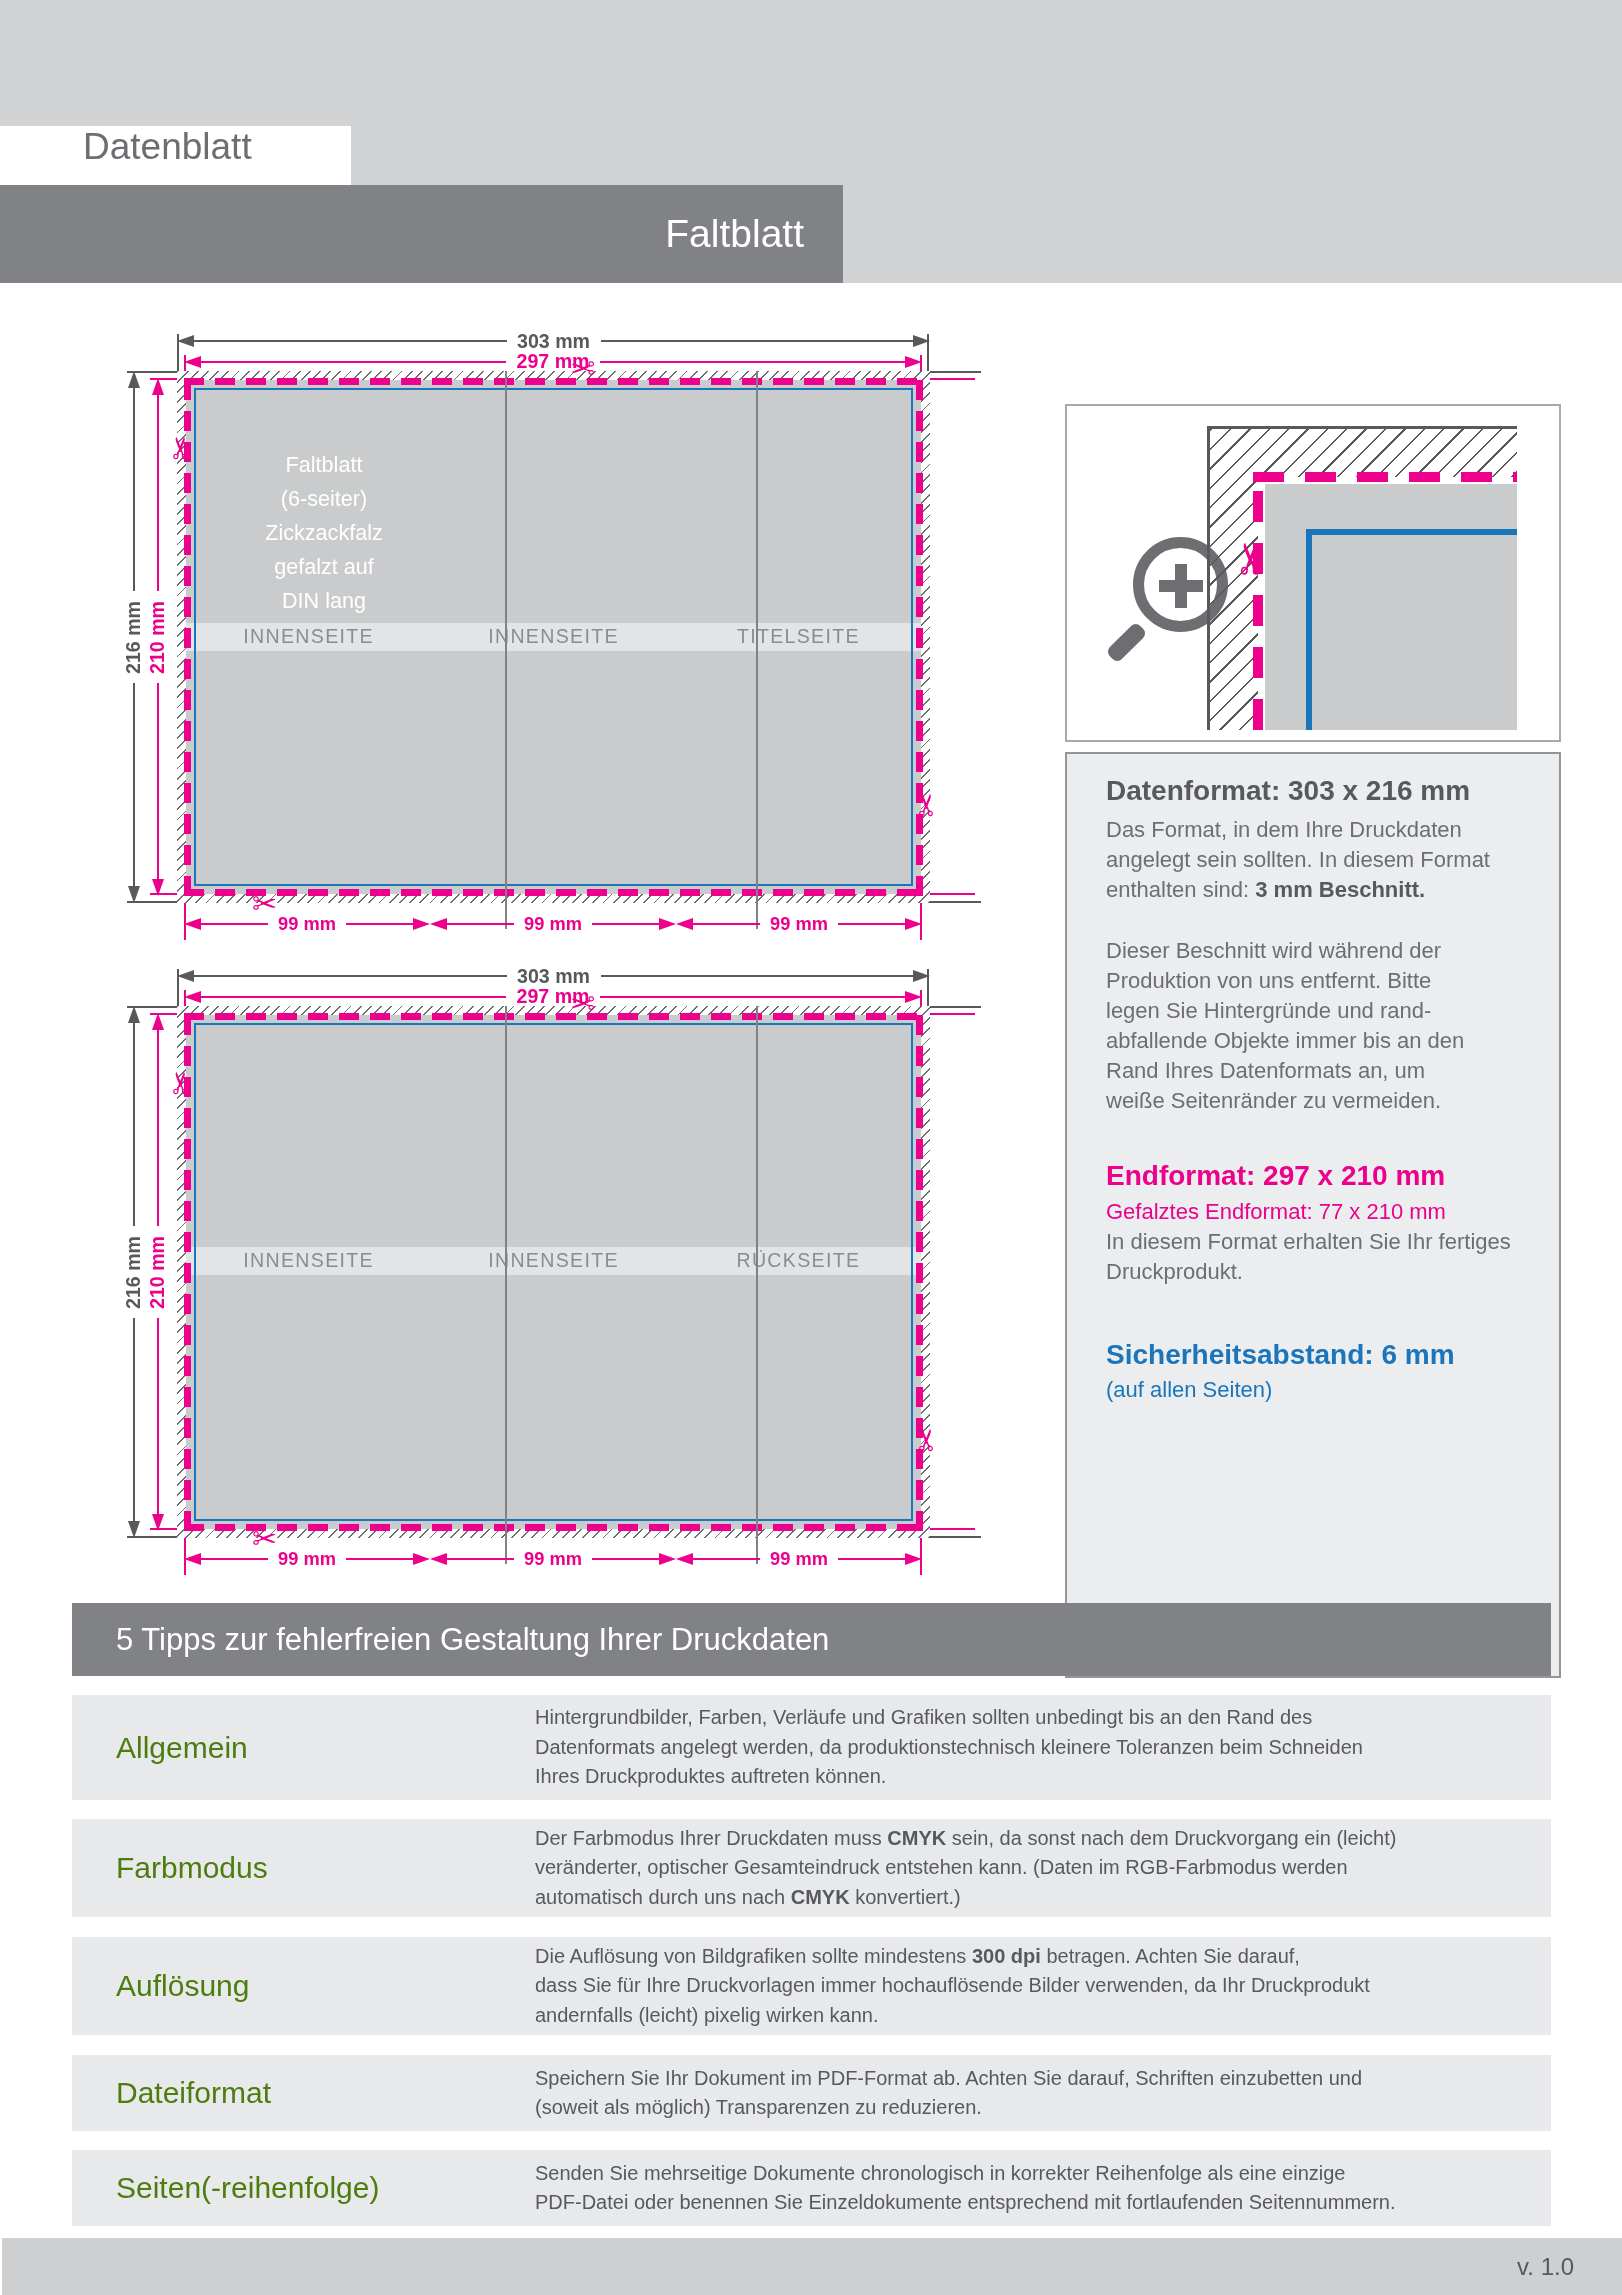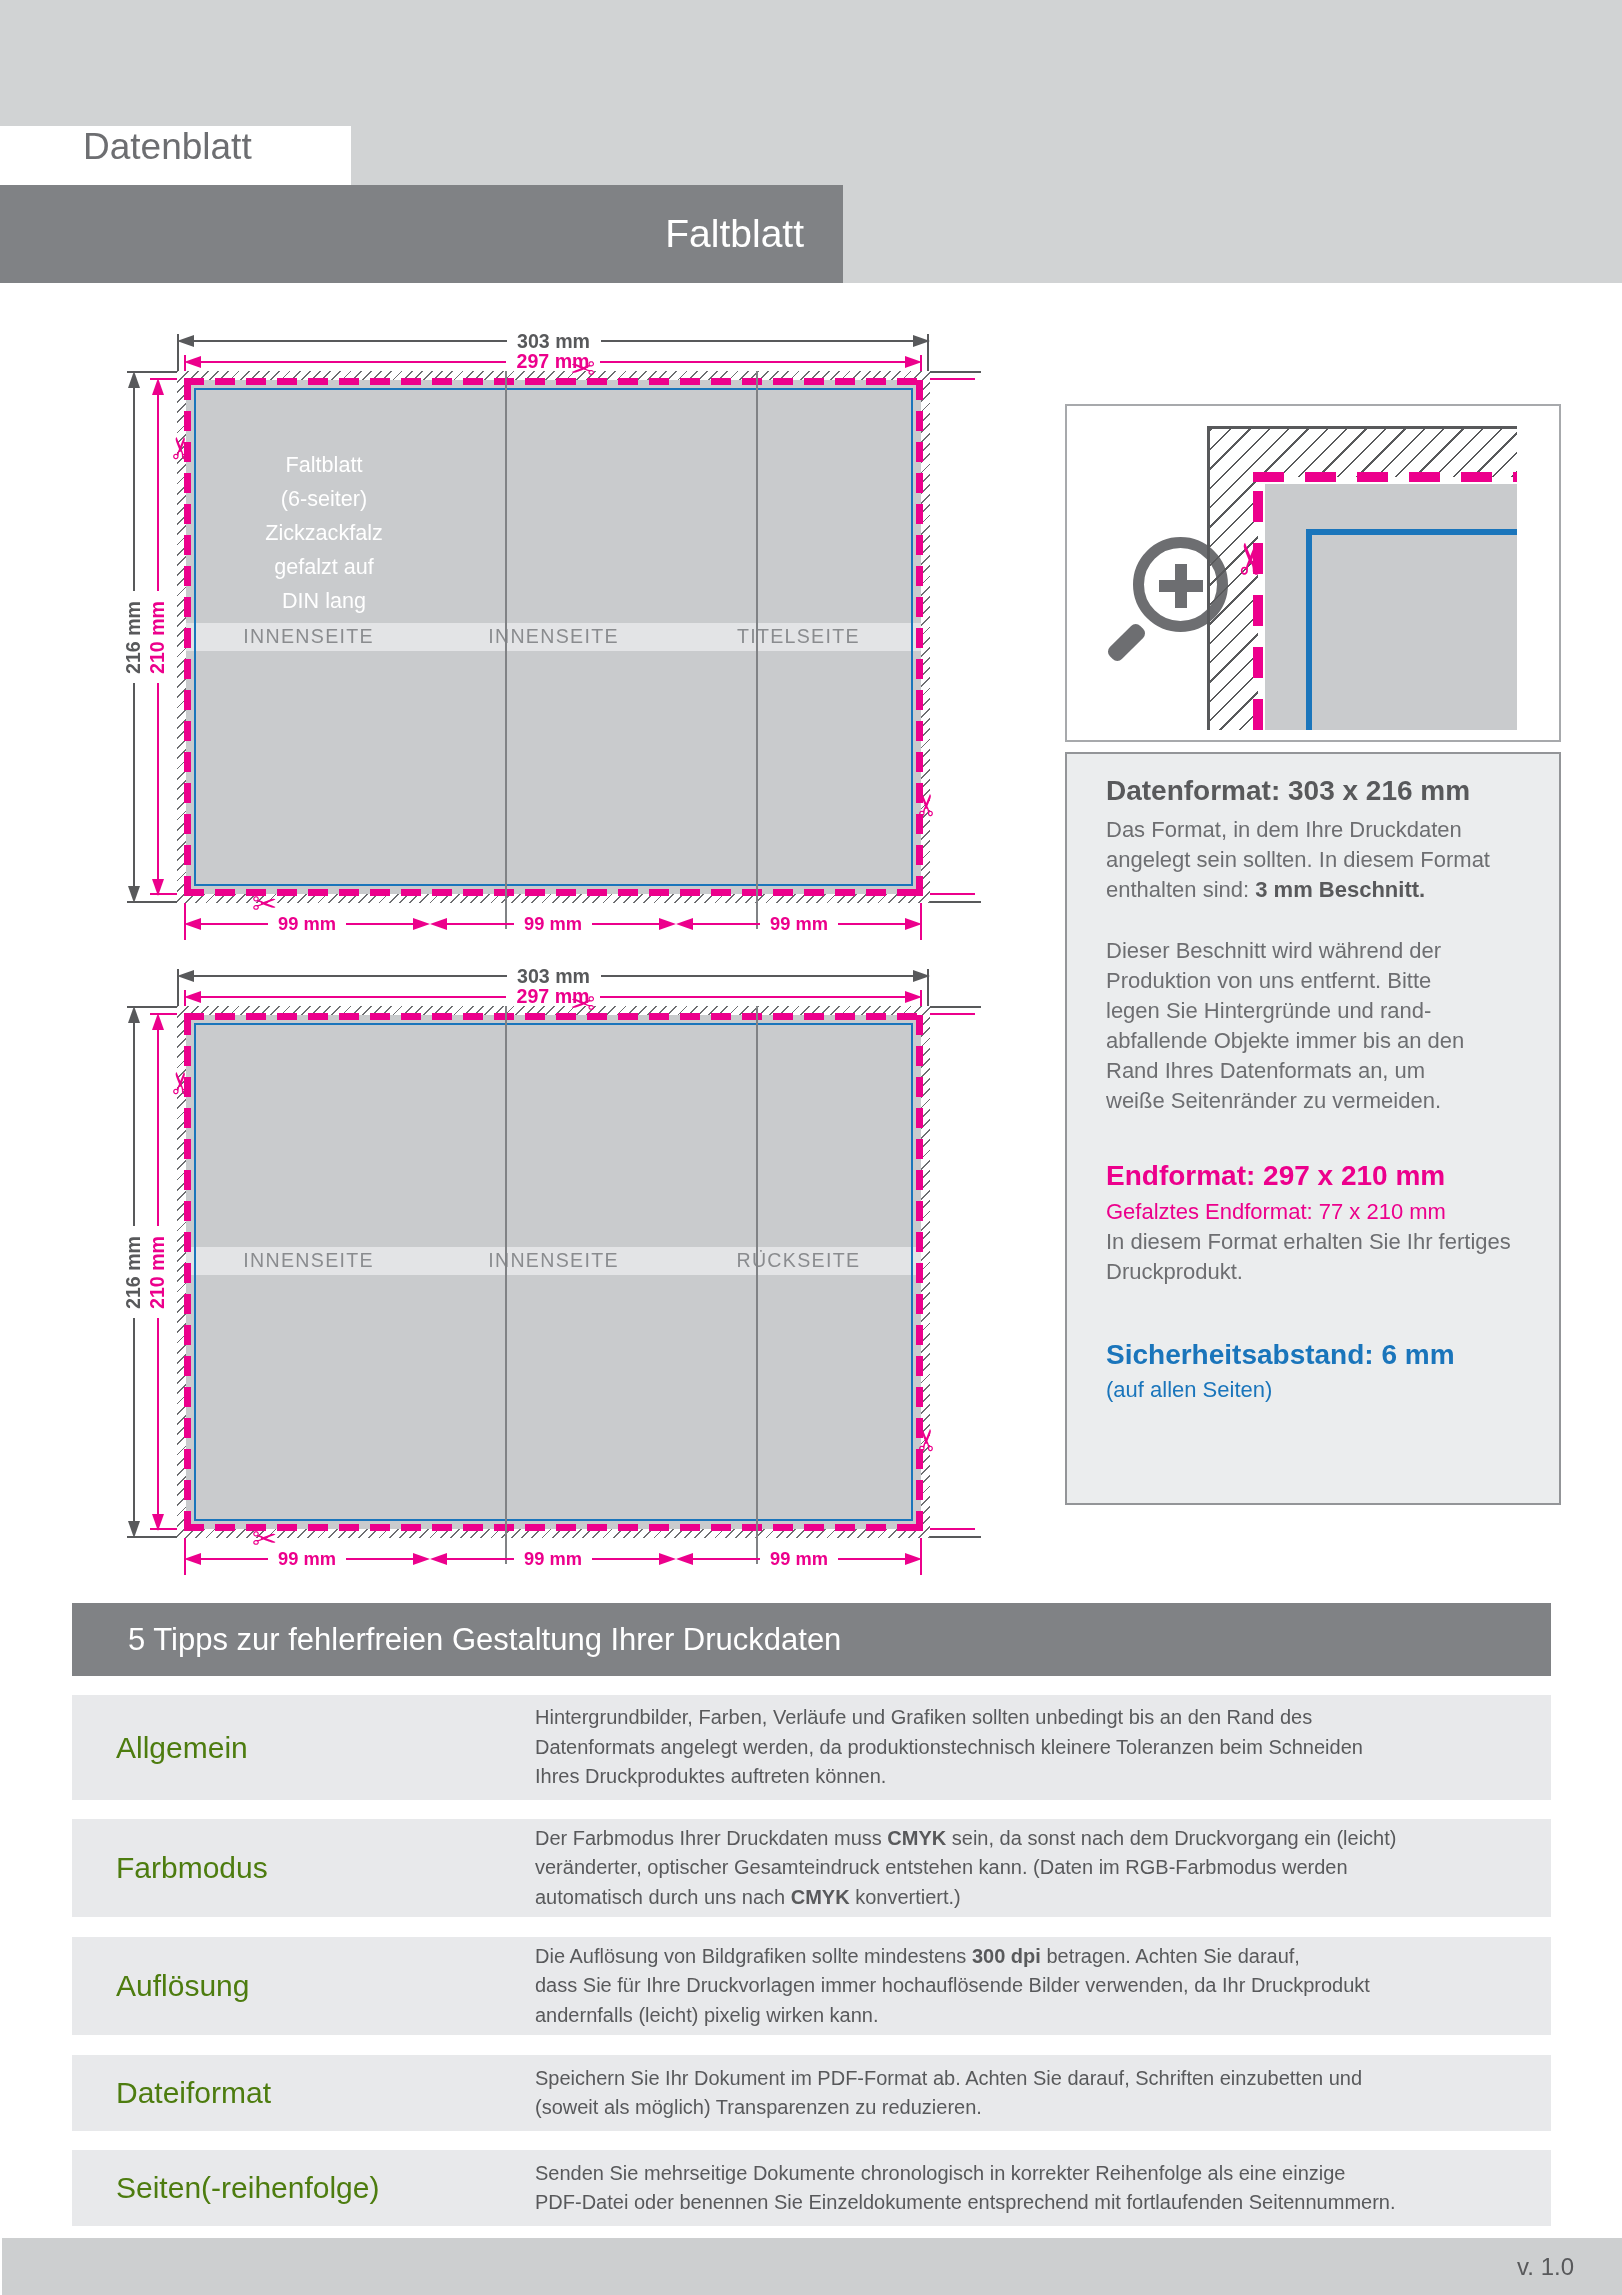--- a/index.html
+++ b/index.html
@@ -41,21 +41,21 @@
   .safe{position:absolute;left:17px;top:17px;right:17px;bottom:17px;border:2px solid #1a75bb;}
   .panel-band{position:absolute;left:9.2px;right:9.2px;height:27.5px;background:#e3e4e6;display:flex;}
   .panel-band div{flex:1;display:flex;align-items:center;justify-content:center;
                   font-size:19.6px;letter-spacing:1.3px;color:#8a8c8f;white-space:nowrap;}
   .divider{position:absolute;top:0;width:2px;height:558px;background:#808285;}
   .note{position:absolute;left:26px;top:77px;width:242px;text-align:center;color:#ffffff;font-size:21.6px;line-height:34px;}
   .scissors{position:absolute;font-family:"DejaVu Sans",sans-serif;font-size:30px;color:#ec008c;line-height:1;}
 
   
   .detail-card{left:1065px;top:404px;width:496px;height:338px;background:#ffffff;border:2px solid #a7a9ac;box-sizing:border-box;}
-  .info-card{left:1065px;top:752px;width:496px;height:753px;background:#ebedee;border:2px solid #939598;box-sizing:border-box;
+  .info-card{left:1065px;top:752px;width:496px;height:926px;background:#ebedee;border:2px solid #939598;box-sizing:border-box;
              padding:19.6px 36px 0 39px;}
   .info-card .h{font-size:28px;font-weight:bold;line-height:1.2;}
   .info-card .b{font-size:22px;line-height:30px;color:#6d6e71;white-space:pre-line;}
   .info-card .b b{color:#58595b;}
   .mag-t{color:#ec008c;} .blue-t{color:#1a75bb;}
 
   
   .corner{position:absolute;left:140px;top:20px;width:310px;height:304px;}
   .corner .edge-t{position:absolute;left:0;top:0;width:100%;height:3.3px;background:#58595b;}
   .corner .edge-l{position:absolute;left:0;top:0;width:3.3px;height:100%;background:#58595b;}
@@ -74,21 +74,21 @@
 
   
   .zoomicon{position:absolute;left:46px;top:131px;width:131px;height:137px;}
   .zoomicon .ring{position:absolute;left:19.6px;top:0;width:73px;height:73px;border:11.8px solid #6d6e71;border-radius:50%;}
   .zoomicon .ph{position:absolute;left:46px;top:43px;width:44px;height:11.8px;background:#6d6e71;}
   .zoomicon .pv{position:absolute;left:62px;top:27px;width:11.8px;height:44px;background:#6d6e71;}
   .zoomicon .handle{position:absolute;left:5.2px;top:84px;width:17px;height:43px;background:#6d6e71;border-radius:6.5px;transform:rotate(45deg);}
 
   
   .tips-band{left:72px;top:1603px;width:1479px;height:73px;background:#808285;display:flex;align-items:center;}
-  .tips-band span{padding-left:56px;font-size:31px;color:#ffffff;}
+  .tips-band span{padding-left:44px;font-size:31px;color:#ffffff;}
   .tip-row{left:72px;width:1479px;background:#e8e9eb;display:flex;align-items:center;box-sizing:border-box;padding-left:44px;}
   .tip-row .tl{width:419px;font-size:30px;color:#4d7c0f;flex-shrink:0;}
   .tip-row .tb{width:955px;font-size:20px;line-height:29.4px;color:#58595b;white-space:pre-line;}
   .tip-row .tb b{font-weight:bold;}
 
   
   .footer{left:2px;top:2238px;width:1623px;height:58px;background:#cdcfd0;display:flex;align-items:center;justify-content:flex-end;}
   .footer span{padding-right:51px;font-size:24px;color:#58595b;}
 </style>
 </head>

